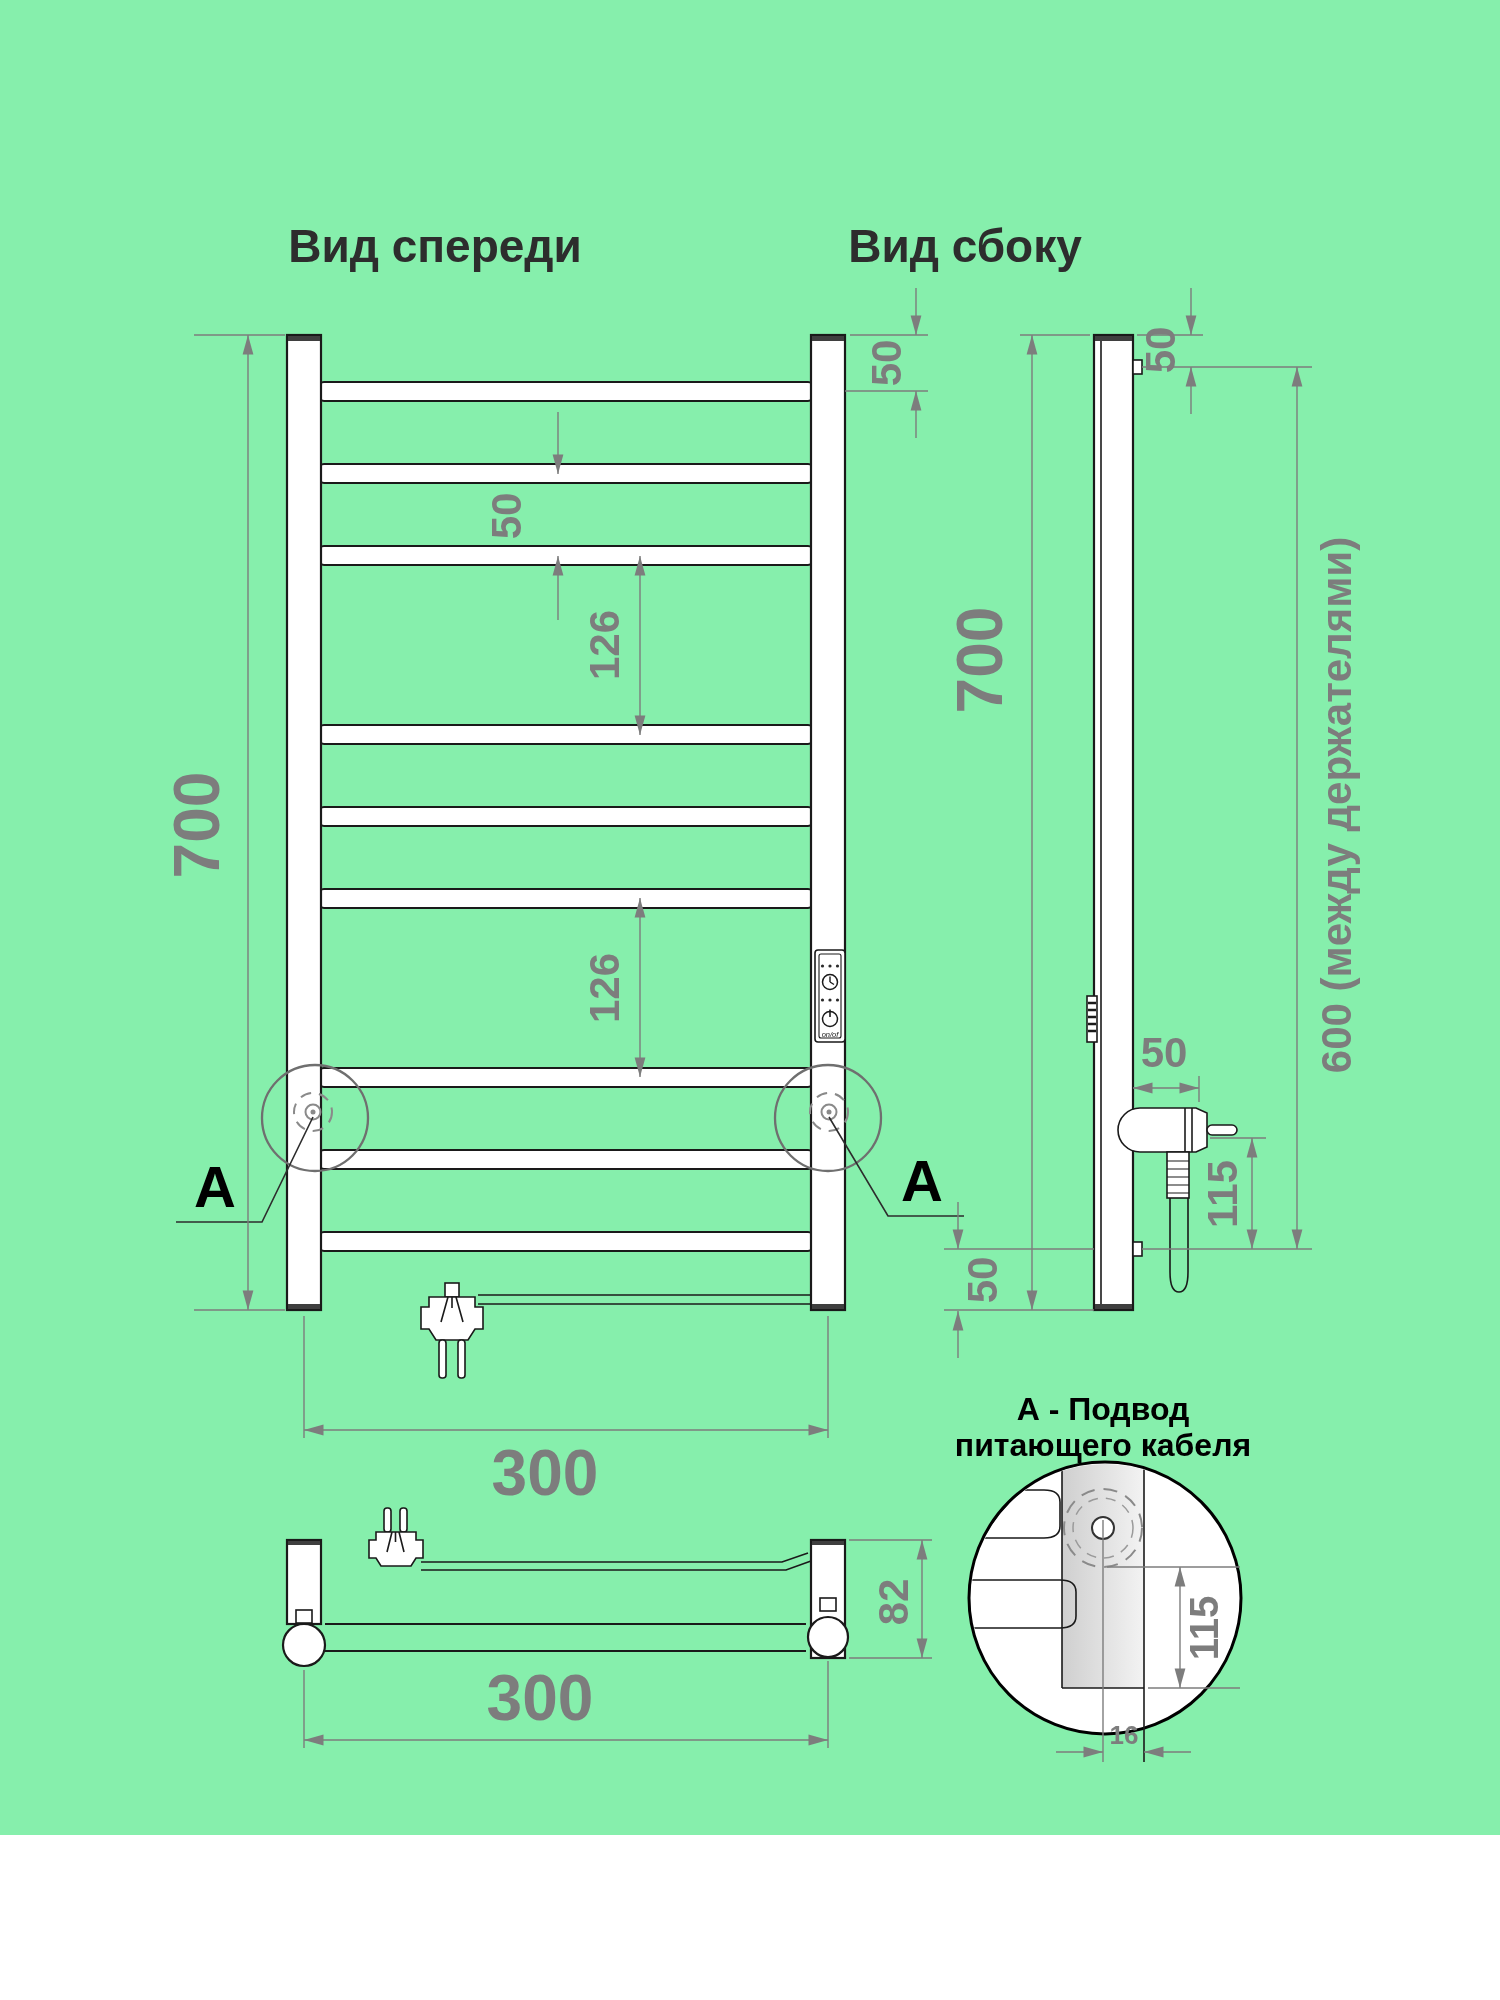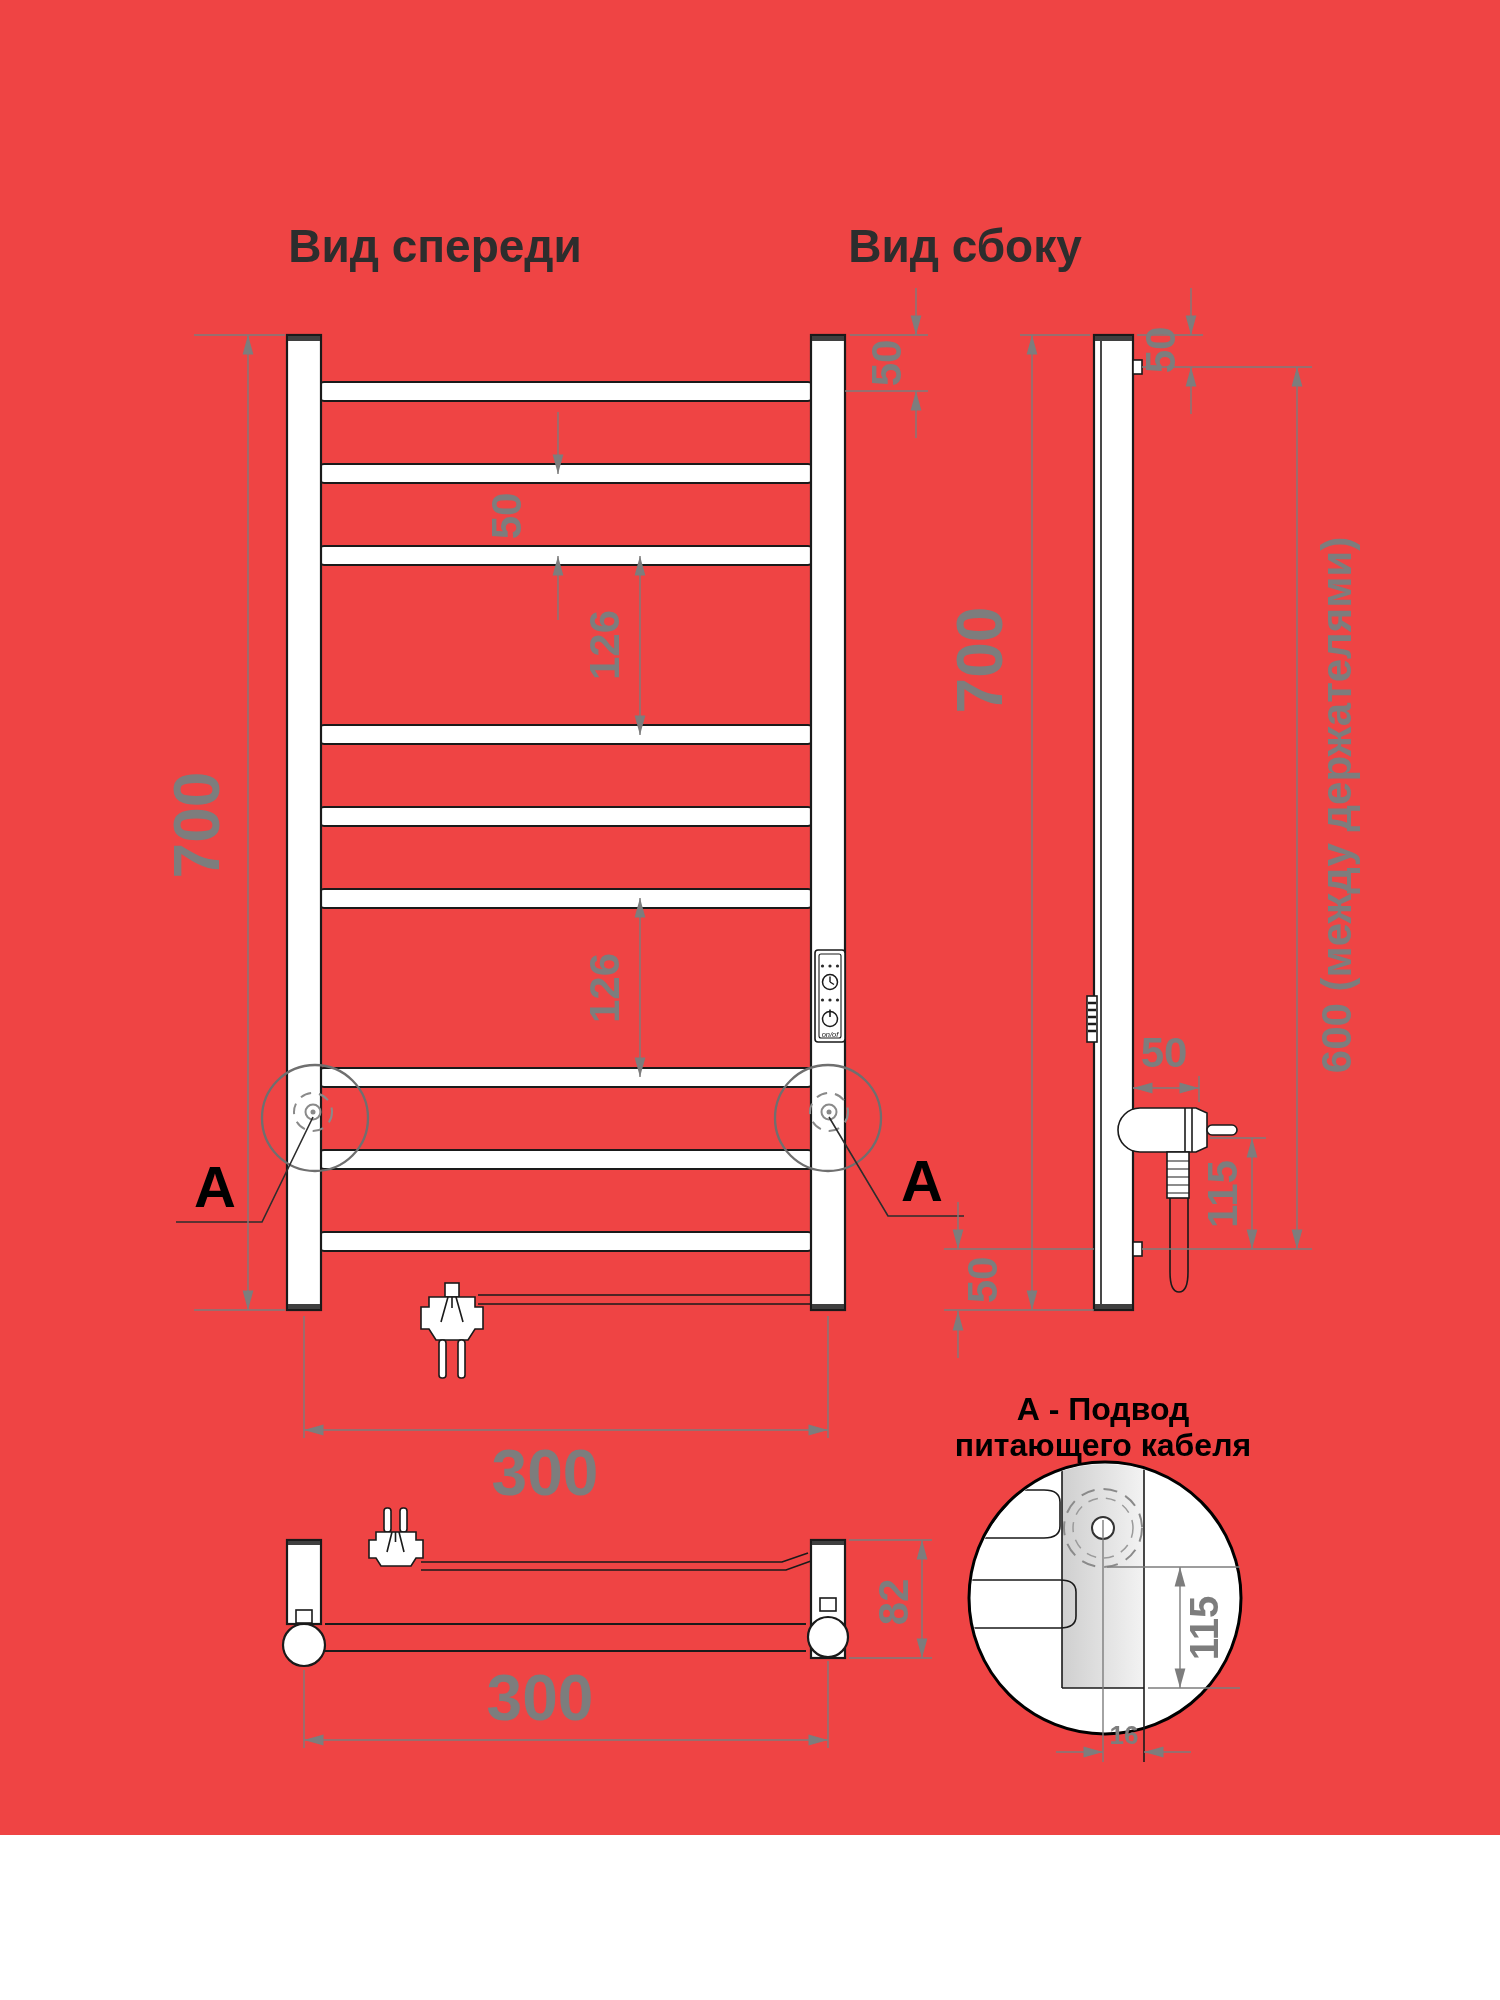--- a/index.html
+++ b/index.html
@@ -1,16 +1,16 @@
 <!DOCTYPE html>
 <html><head>
 <meta charset="utf-8">
 <style>
   html,body{margin:0;padding:0;background:#ffffff;}
-  .page{width:1500px;height:1835px;position:relative;background:#ef4444;overflow:hidden;
+  .page{width:1500px;height:1835px;position:relative;background:#86efac;overflow:hidden;
         font-family:"Liberation Sans", sans-serif;}
   svg text{dominant-baseline:middle;}
   .ln  {stroke:#1a1a1a;stroke-width:2.2;fill:none;}
   .lnt {stroke:#1a1a1a;stroke-width:1.6;fill:none;}
   .wf  {fill:#ffffff;}
   .cap {fill:#3f3f3f;stroke:none;}
   .dim {stroke:#7d7d7d;stroke-width:1.4;fill:none;}
   .dtxt{fill:#7d7d7d;font-weight:600;}
   .big {font-size:64px;}
   .mid {font-size:42px;}

